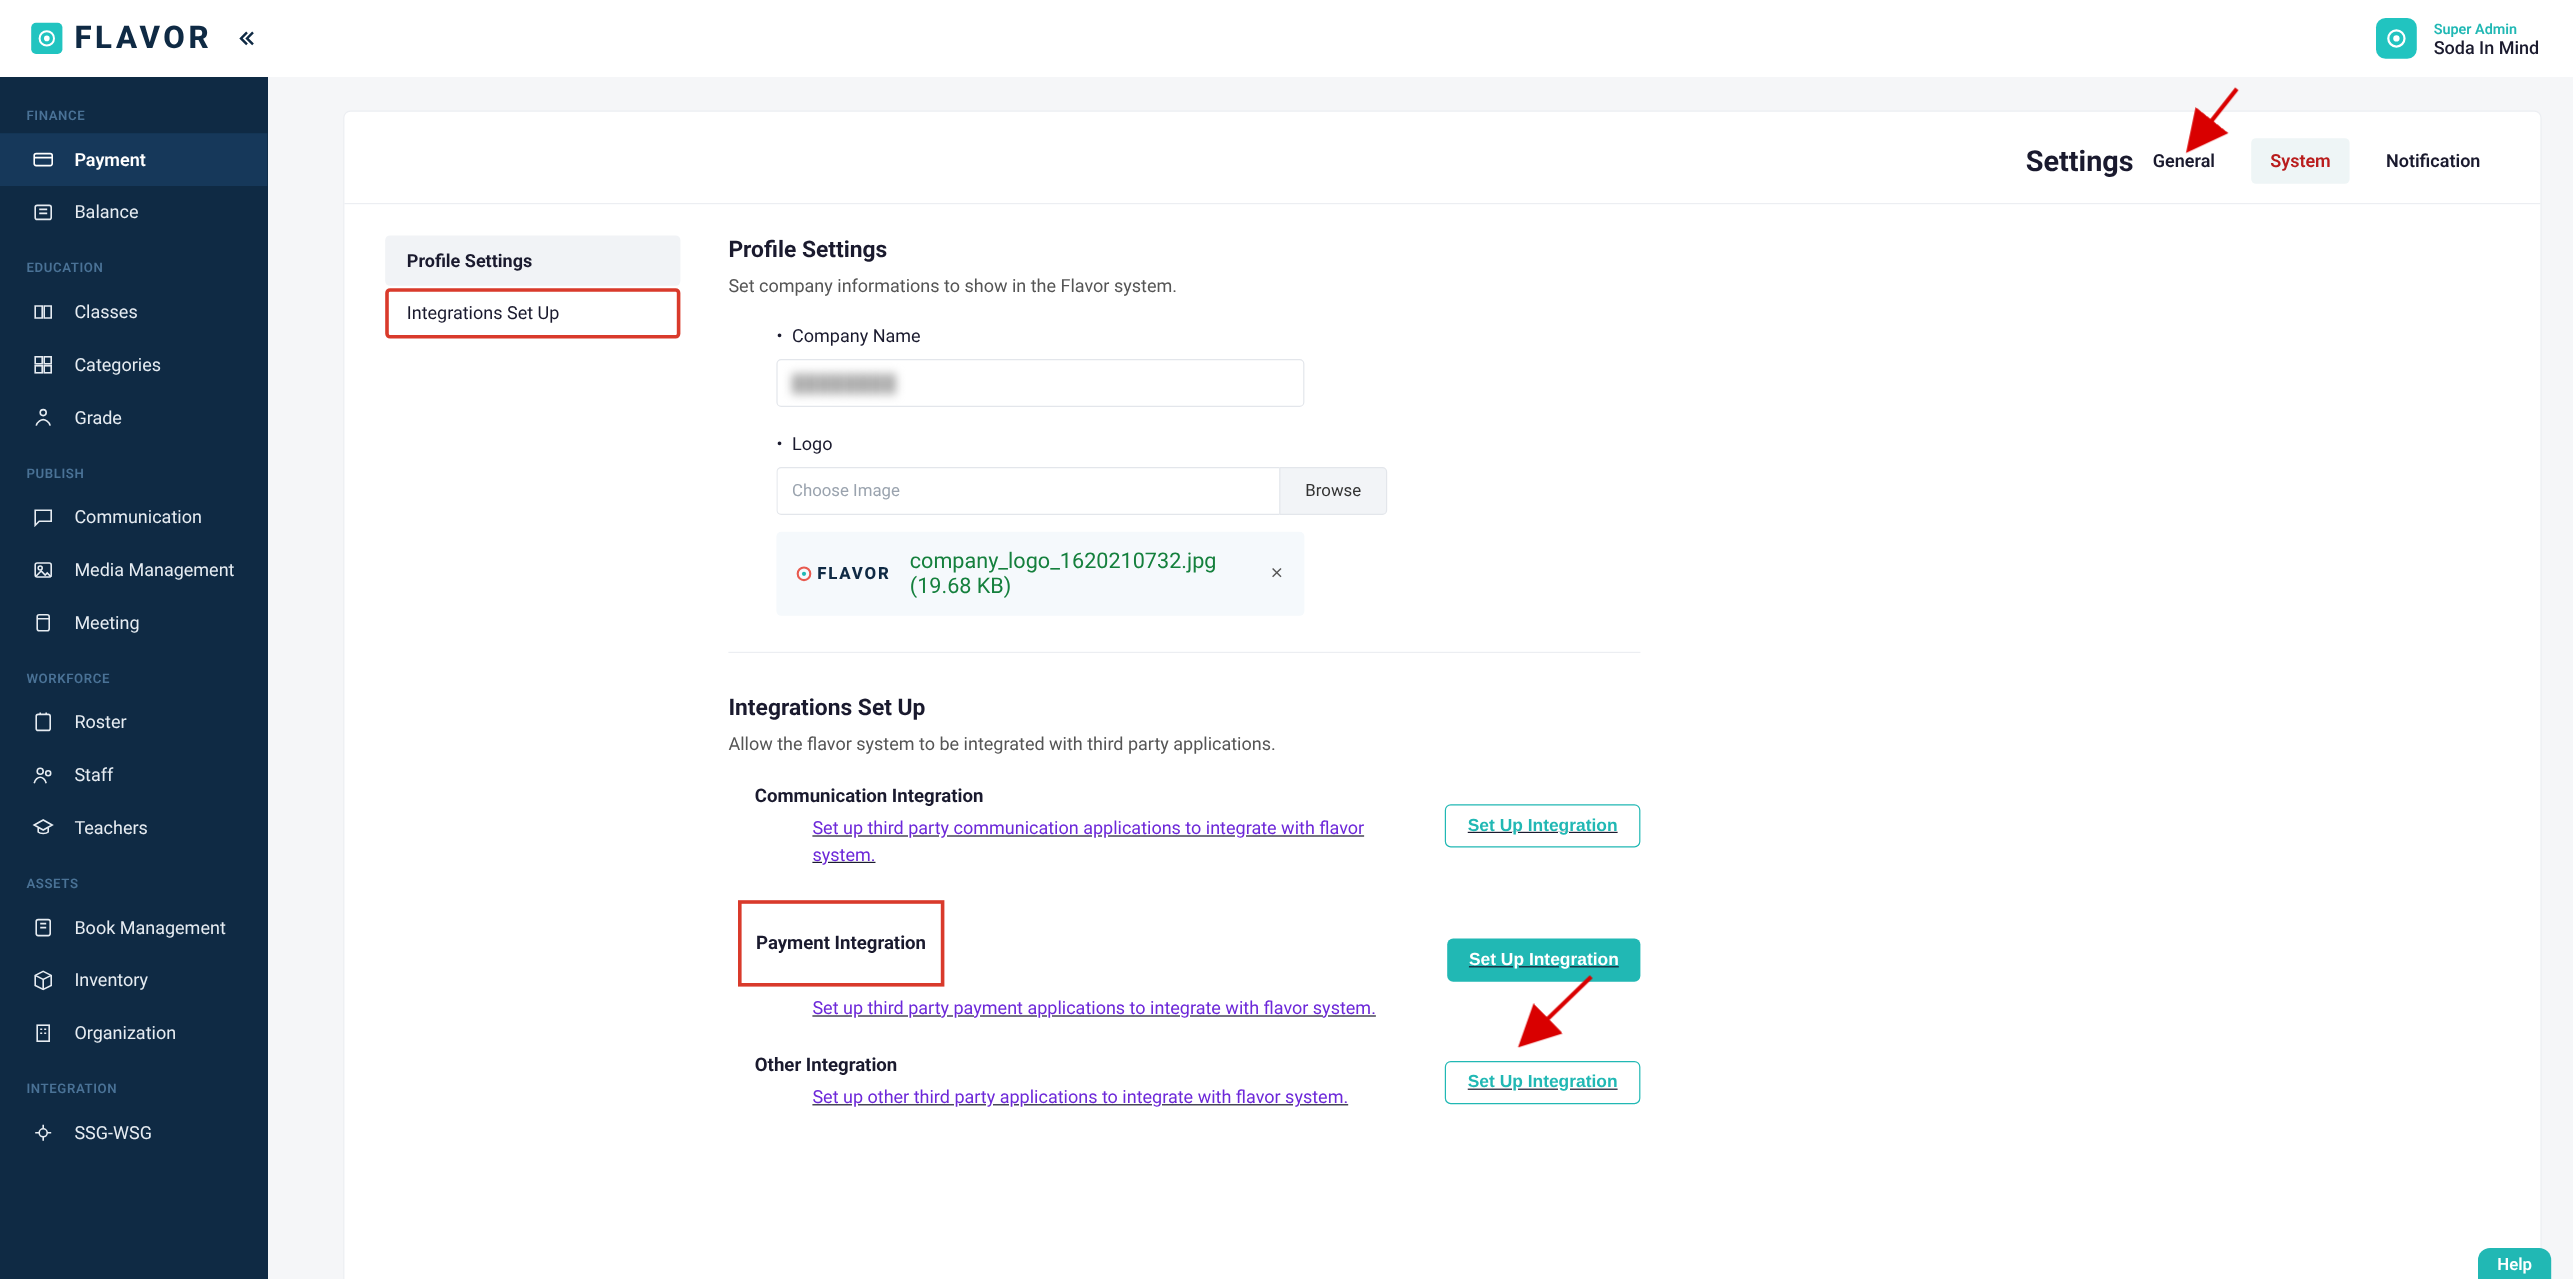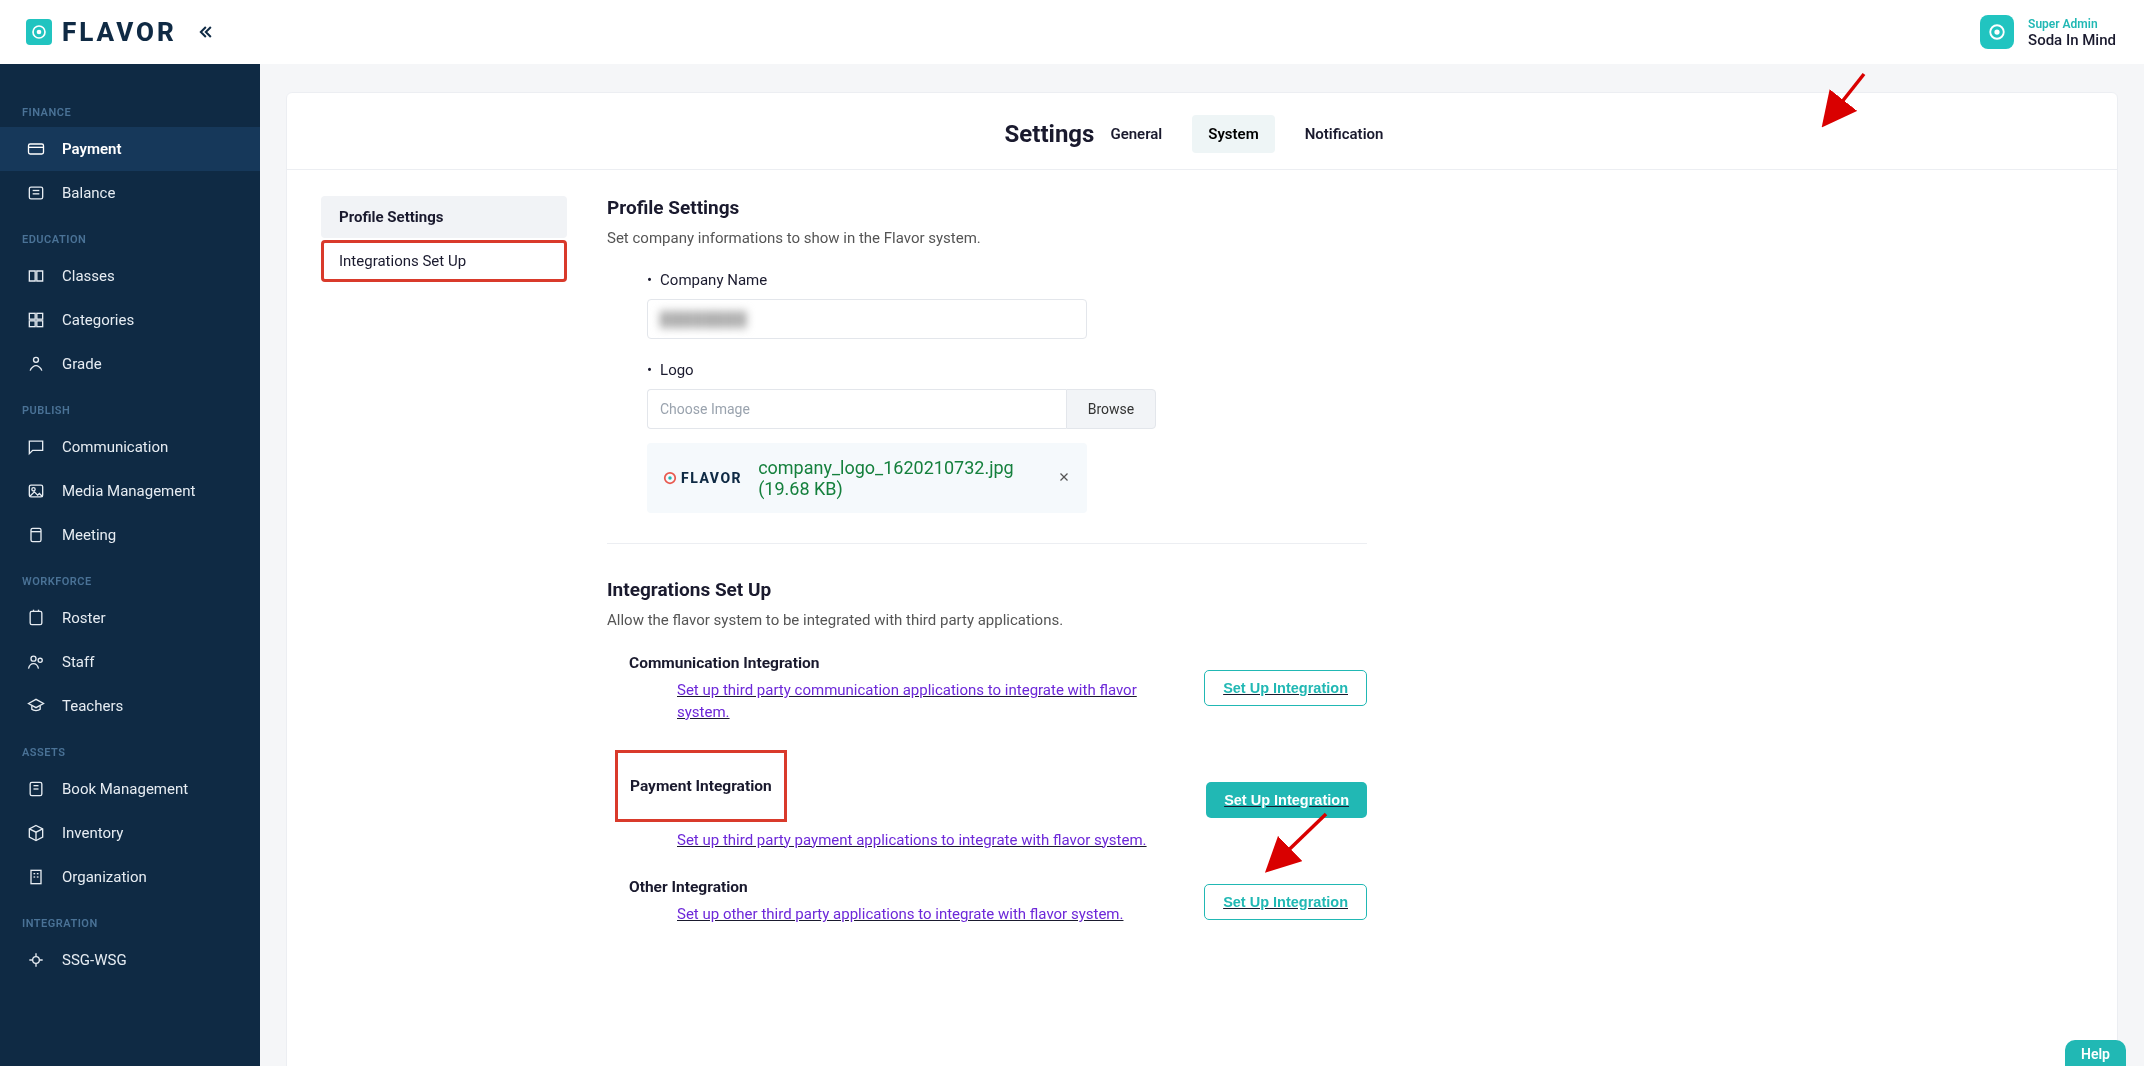--- a/index.html
+++ b/index.html
@@ -14,36 +14,36 @@
   .logo-text { font-size:26px; font-weight:800; letter-spacing:3px; color:#0f2a44; }
   .collapse-toggle { display:flex; align-items:center; justify-content:center; cursor:pointer; color:#0f2a44; }
   .topbar-right { display:flex; align-items:flex-end; gap:14px; }
   .avatar-badge { width:34px; height:34px; background:#21c4c0; border-radius:8px; display:flex; align-items:center; justify-content:center; }
   .avatar-badge svg{width:18px;height:18px;}
   .user-meta { display:flex; flex-direction:column; align-items:flex-start; line-height:1.15; }
   .user-role { font-size:12px; color:#21b8b4; font-weight:600; }
   .user-org { font-size:15px; color:#1a1a2e; font-weight:500; }
 
   
-  .sidebar { position:fixed; top:64px; left:0; bottom:0; width:260px; background:#0f2a44; color:#cfd9e3; overflow-y:auto; padding-top:24px; z-index:20; }
+  .sidebar { position:fixed; top:64px; left:0; bottom:0; width:223px; background:#0f2a44; color:#cfd9e3; overflow-y:auto; padding-top:8px; z-index:20; }
   .side-section { font-size:11px; letter-spacing:0.5px; color:#4a7296; padding:18px 22px 8px; font-weight:600; text-transform:uppercase; }
   .side-item { display:flex; align-items:center; gap:16px; padding:12px 26px; font-size:15px; color:#e6ecf2; cursor:pointer; }
   .side-item.active { background:#16385a; color:#fff; font-weight:600; }
   .side-item .icon { width:20px; height:20px; display:flex; align-items:center; justify-content:center; flex-shrink:0;}
   .side-item .icon svg { width:20px;height:20px; stroke:#e6ecf2; fill:none; stroke-width:1.6;}
   .side-item.active .icon svg { stroke:#fff; }
 
   
   .main { position:absolute; top:64px; left:260px; right:0; bottom:0; padding:28px 26px; overflow:auto; }
   .card { background:#fff; border:1px solid #eceef2; border-radius:6px; min-height:1000px; padding:0; }
-  .card-head { display:flex; align-items:center; justify-content:center; padding:22px 34px 16px; border-bottom:1px solid #eceef2; }
+  .card-head { display:flex; align-items:center; justify-content:flex-end; padding:22px 34px 16px; border-bottom:1px solid #eceef2; }
   .page-title { font-size:24px; font-weight:700; color:#1a1a2e; }
   .tabs { display:flex; gap:14px; }
   .tab { padding:10px 16px; font-size:15px; font-weight:600; color:#1a1a2e; border-radius:4px; cursor:pointer; }
-  .tab.active { background:#eef5f6; color:#000000; }
+  .tab.active { background:#eef5f6; color:#b91c1c; }
 
   .card-body { display:flex; padding:26px 0 40px; }
   .outline { width:280px; padding:0 0 0 34px; }
   .outline-item { padding:12px 18px; font-size:15px; color:#1a1a2e; cursor:pointer; border-radius:4px; }
   .outline-item.sel { background:#f1f3f6; font-weight:700; }
   .outline-item.hi { border:3px solid #d93a2b; margin-top:2px; padding:9px 15px;}
 
   .content { flex:1; padding: 0 40px 40px 40px; }
   .sect-title { font-size:19px; font-weight:700; color:#1a1a2e; margin-bottom:10px; }
   .sect-sub { font-size:15px; color:#555; margin-bottom:24px; }

